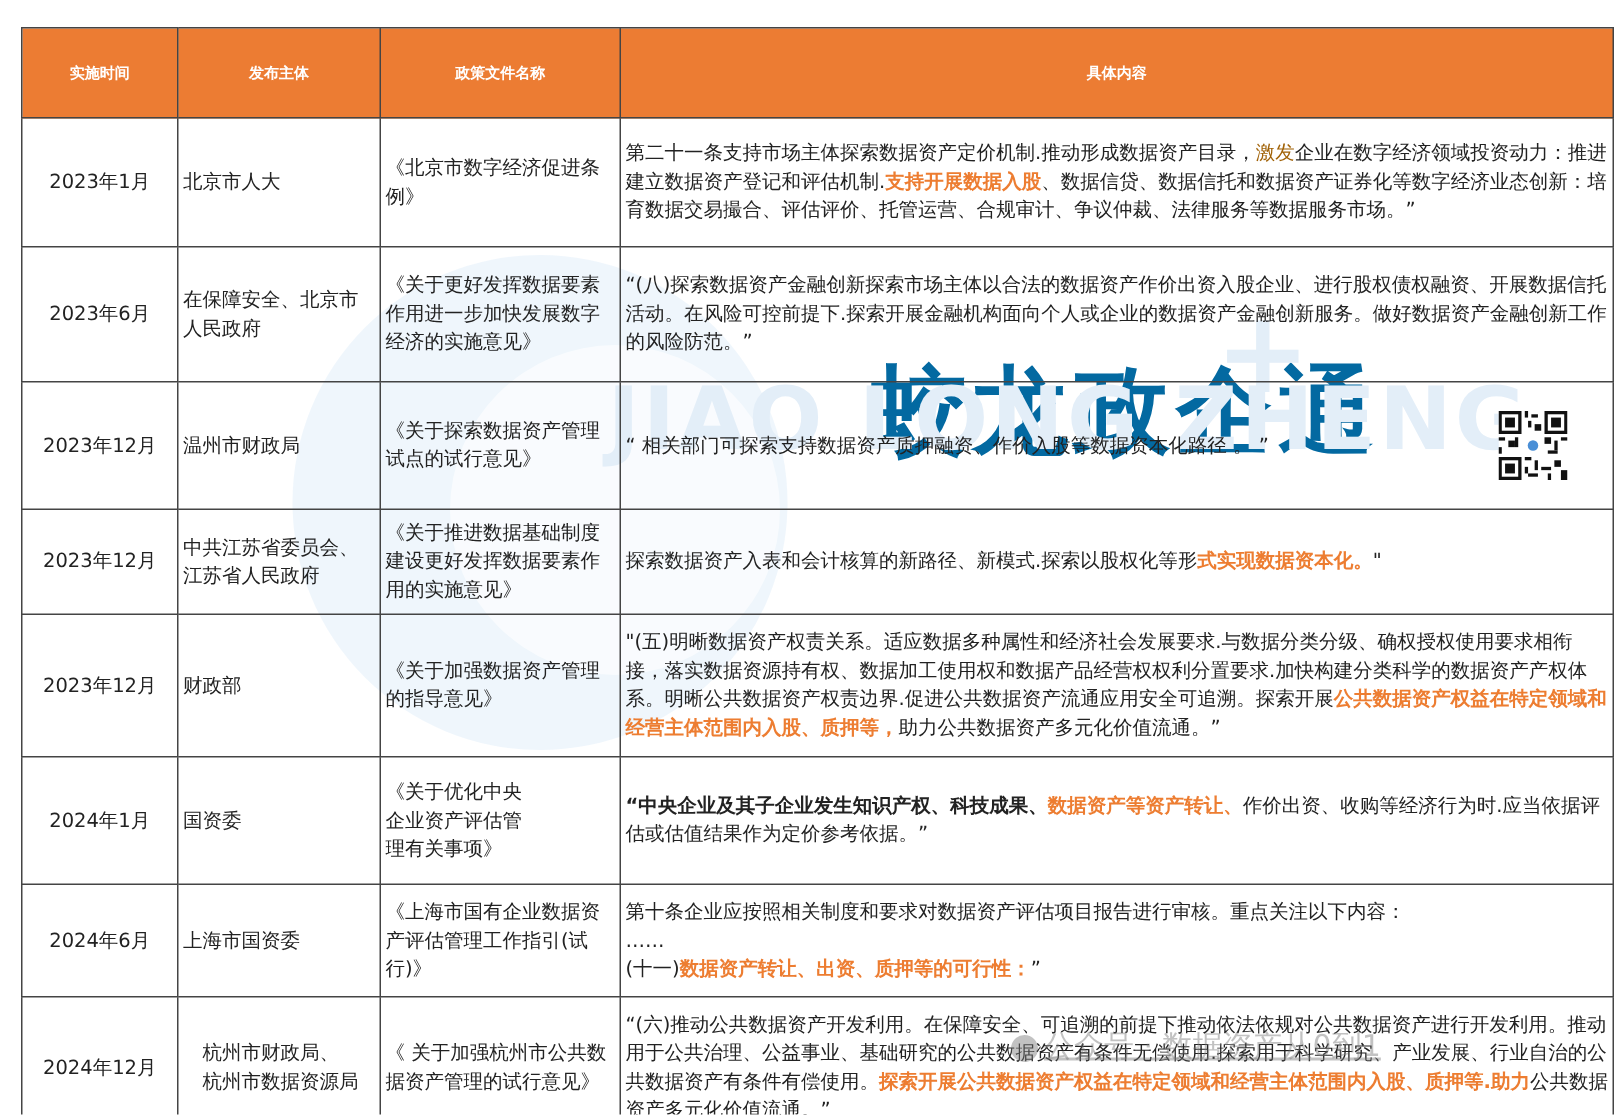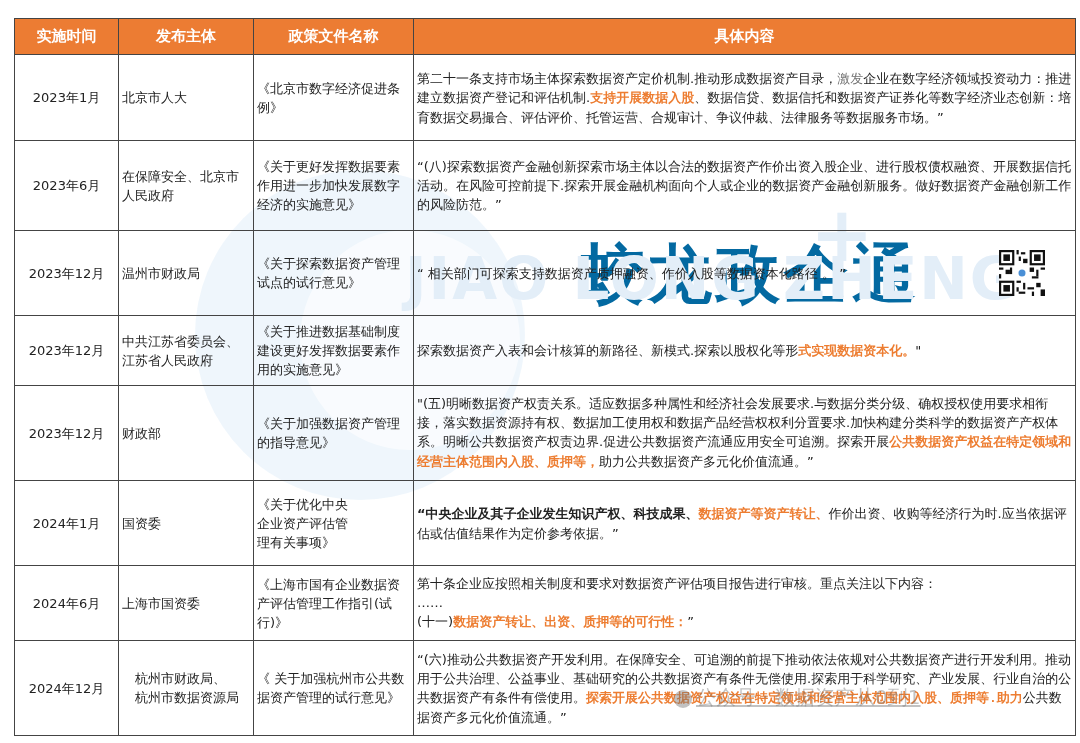--- a/index.html
+++ b/index.html
@@ -33,29 +33,29 @@
     position: absolute; left: 674px; top: 684px; font-size: 20px; color: rgba(120,120,120,0.45); z-index: 5; text-decoration: underline;
   }
   .wm-bottom .dot { display: inline-block; width: 18px; height: 18px; border-radius: 50%; background: rgba(120,120,120,0.45); vertical-align: middle; margin-right: 4px; }
 
   table.policy {
     position: absolute; left: 14px; top: 18px; width: 1061px; border-collapse: collapse; z-index: 2;
     table-layout: fixed; background: transparent;
   }
   table.policy th, table.policy td { border: 1px solid #444; }
   table.policy th {
-    background: #ec7c33; color: #fff; font-weight: bold; font-size: 15px; height: 35px; text-align: center; padding: 0;
+    background: #ec7c33; color: #fff; font-weight: bold; font-size: 10px; height: 35px; text-align: center; padding: 12px;
   }
   table.policy td { font-size: 13px; line-height: 19px; vertical-align: middle; padding: 2px 3px; }
   td.date { text-align: center; font-size: 13.5px; }
   td.issuer { text-align: left; padding-left: 4px; }
   td.doc { text-align: left; padding-left: 4px; }
   td.content { position: relative; padding-left: 3px; padding-right: 4px; }
-  .hl { color: #ed7d31; font-weight: bold; font-family: Liberation Mono, monospace; }
-  .blue { color: #737373; }
+  .hl { color: #ed7d31; font-weight: bold; }
+  .blue { color: #a16207; }
   .qr {
     position: absolute; right: 30px; top: 50%; transform: translateY(-50%); width: 46px; height: 46px;
   }
 </style>
 </head>
 <body>
 
 <div class="wm-layer">
   <div class="wm-circle"></div>
   <div class="wm-circle-inner"></div>

